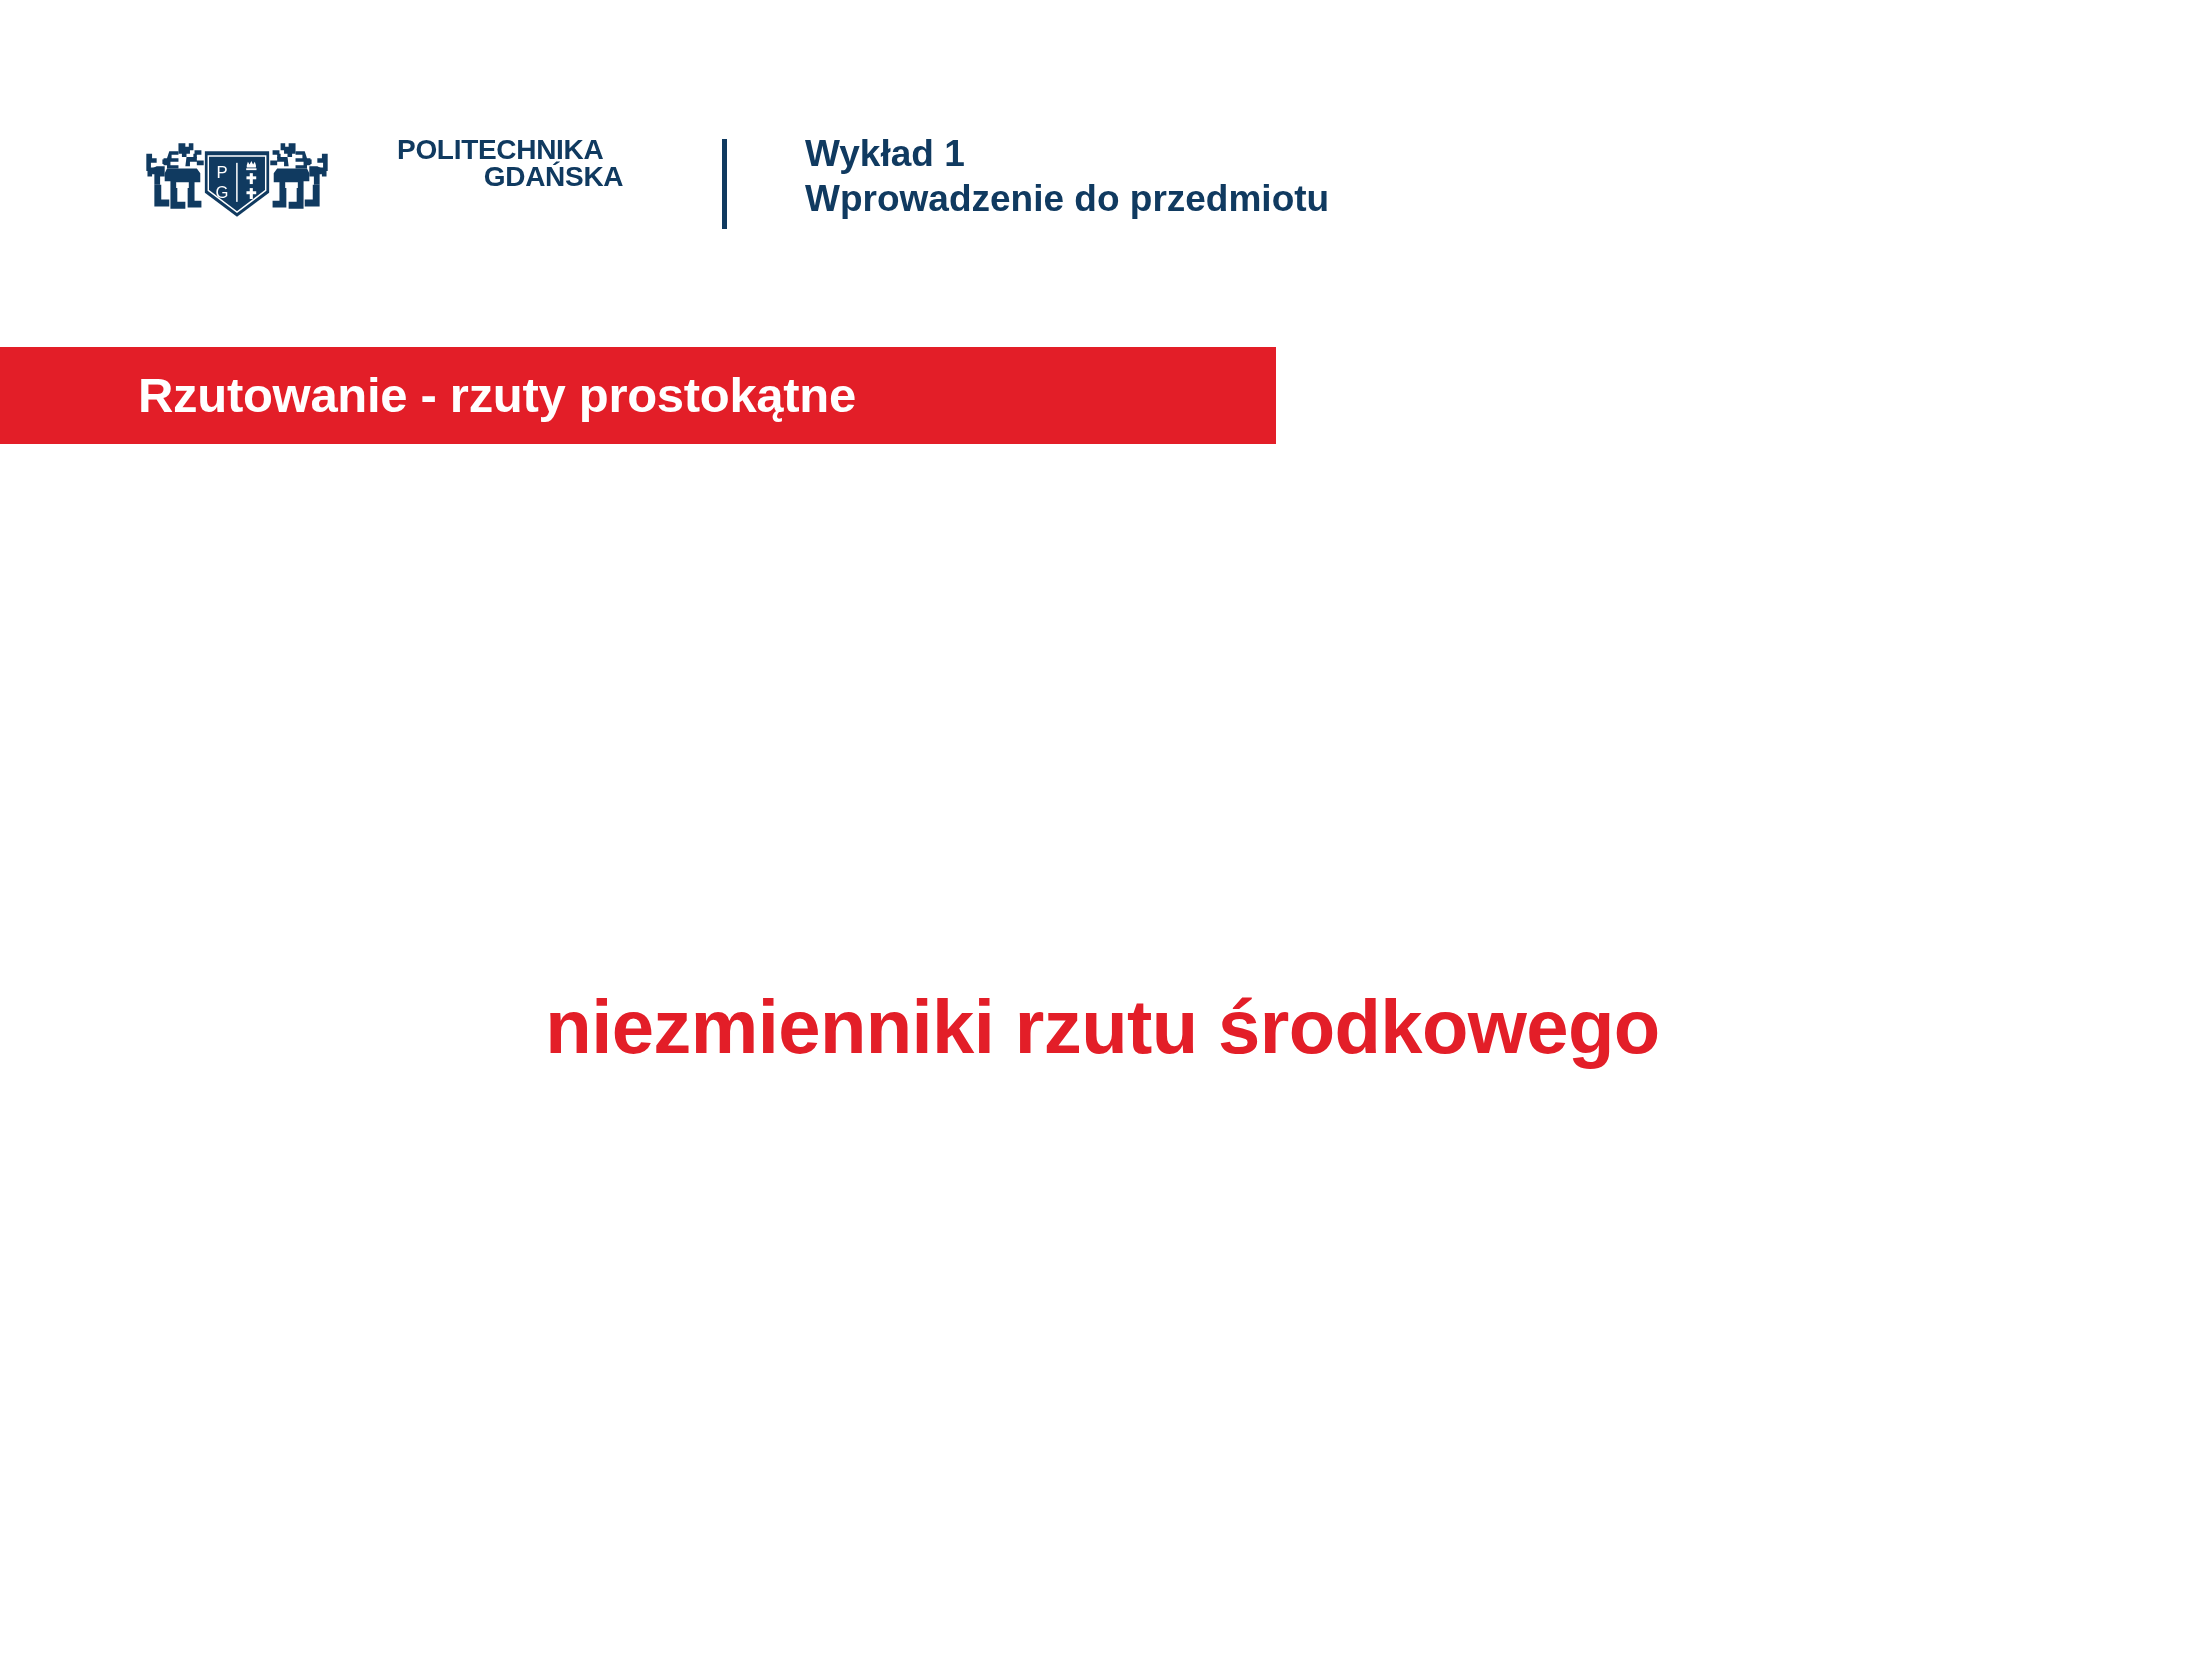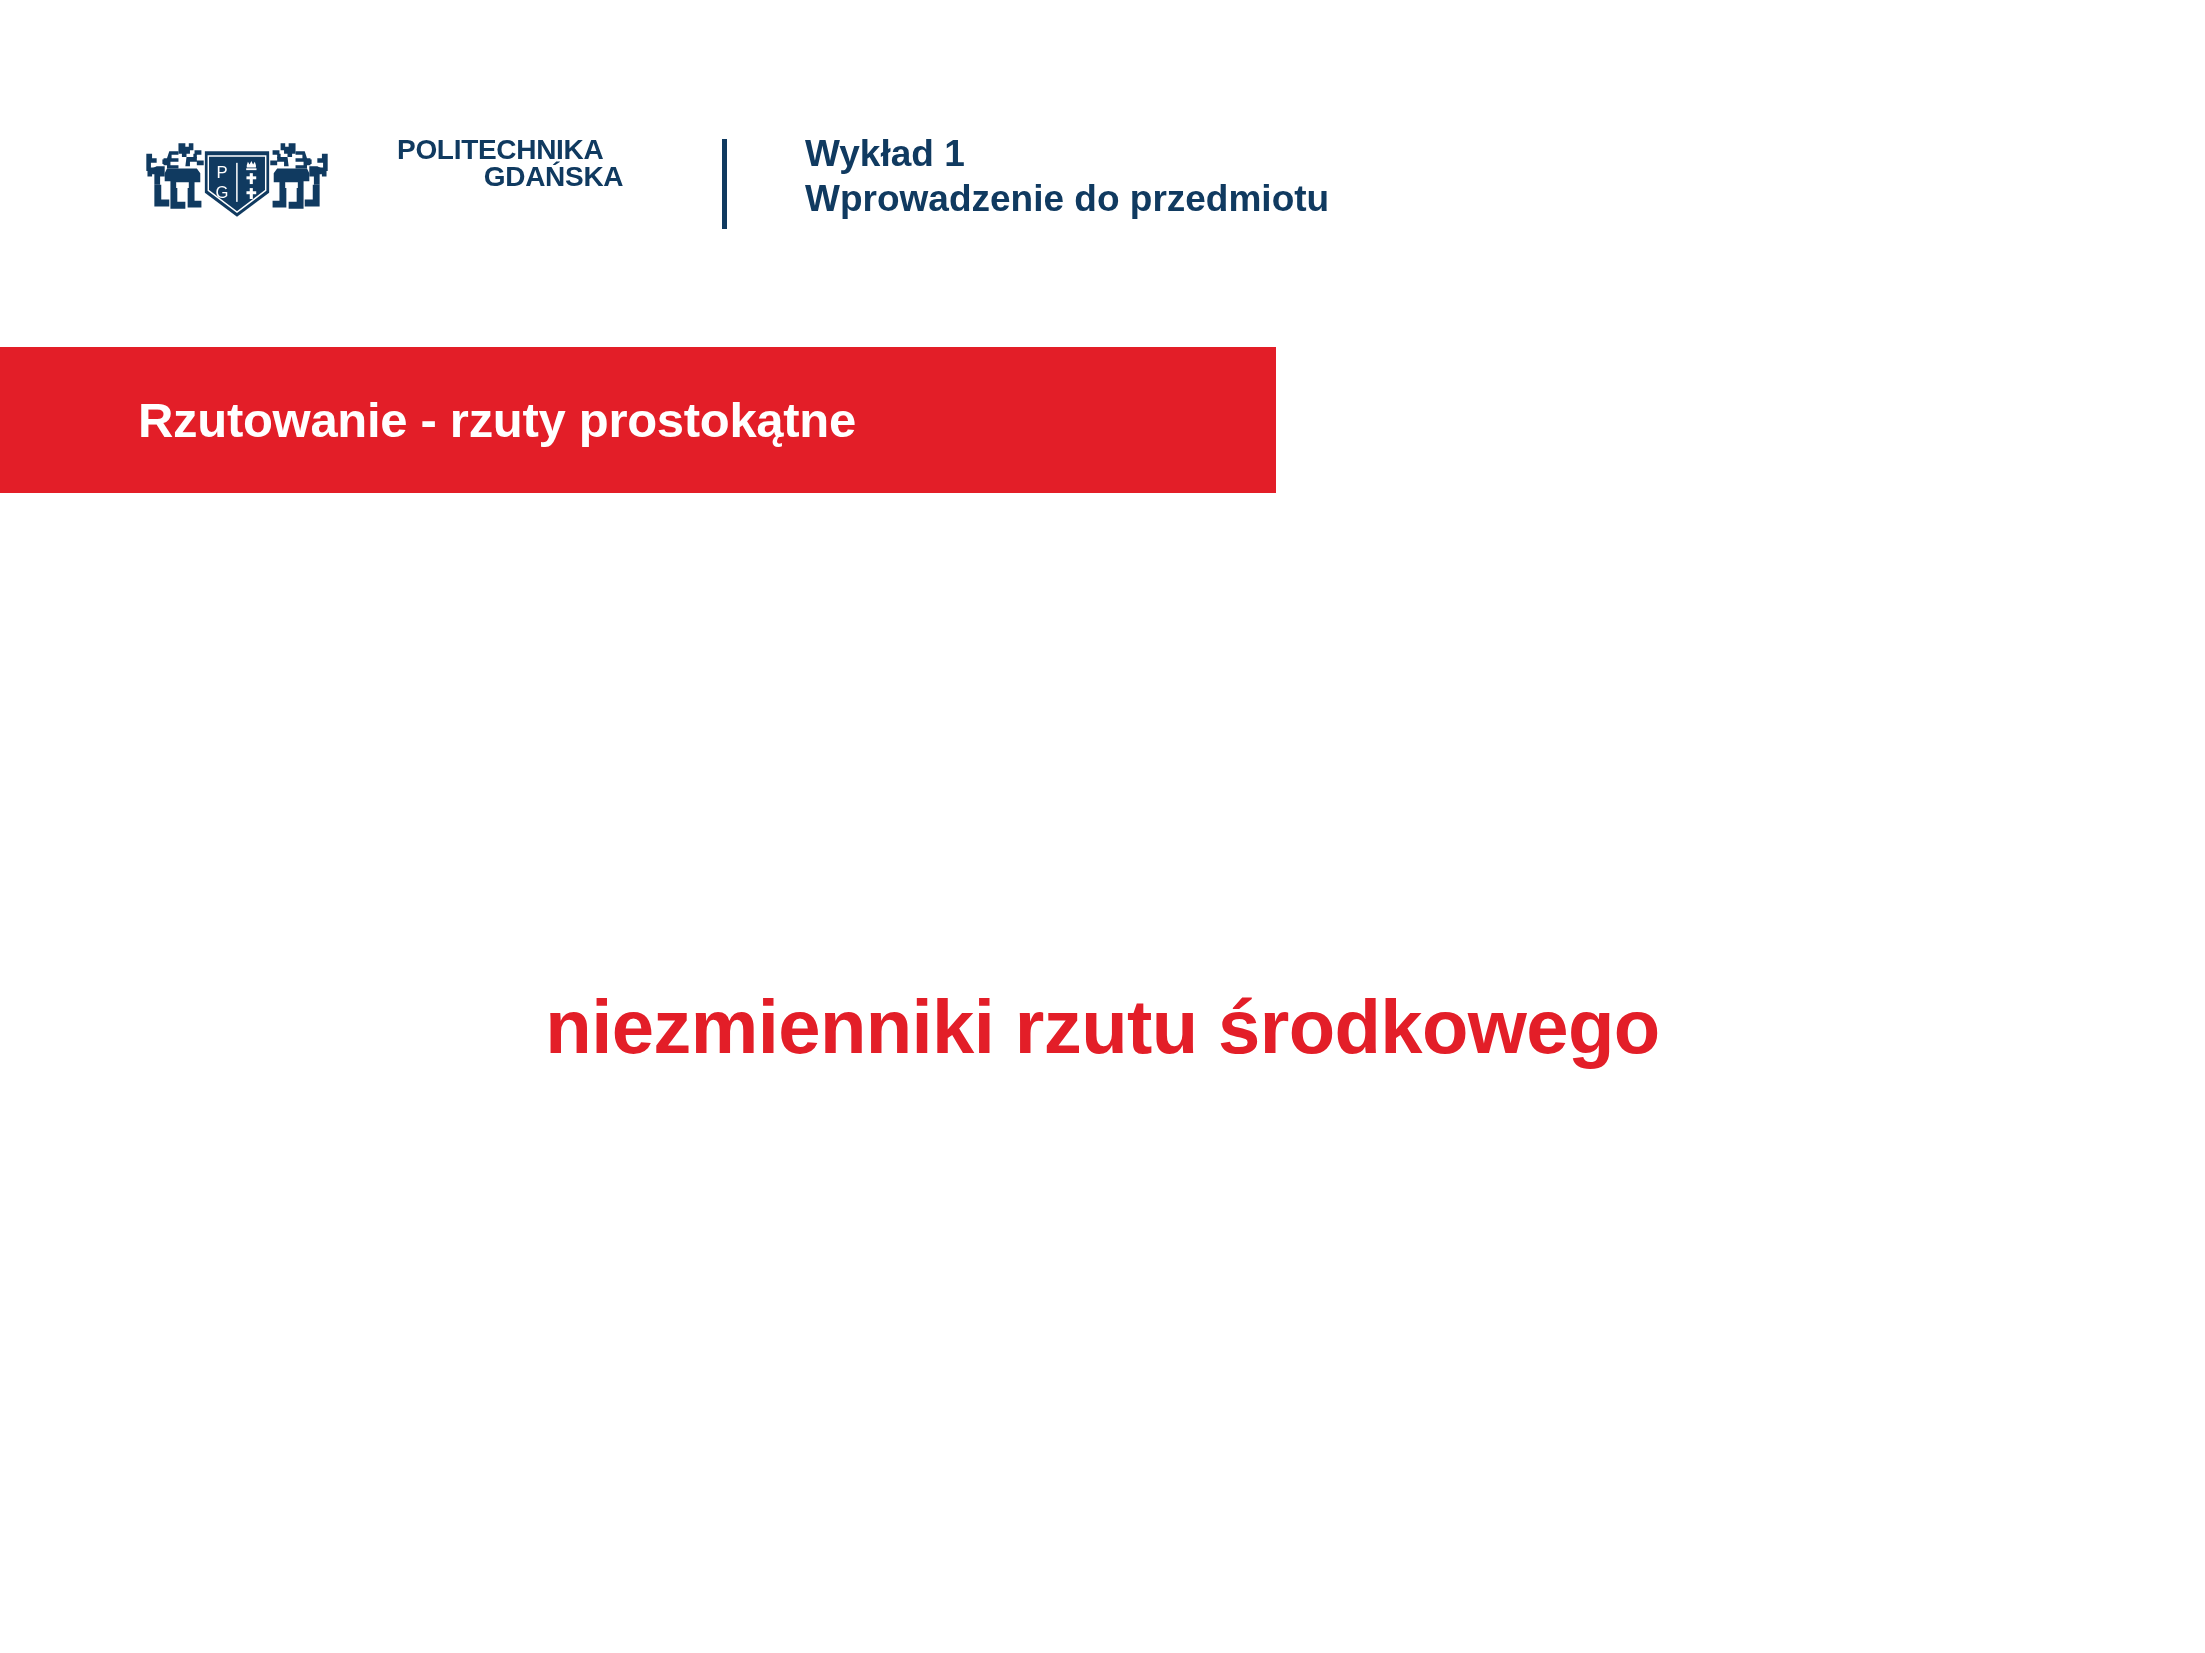--- a/index.html
+++ b/index.html
@@ -95,21 +95,21 @@
   .lecture-block .lec-line {
     display: block;
   }
 
   
   .title-banner {
     position: absolute;
     left: 0;
     top: 347px;
     width: 1276px;
-    height: 146px;
+    height: 97px;
     background: #E31E28;
     display: flex;
     align-items: center;
   }
   .title-banner .banner-text {
     margin-left: 138px;
     color: #ffffff;
     font-weight: 700;
     font-size: 49px;
     line-height: 1;

